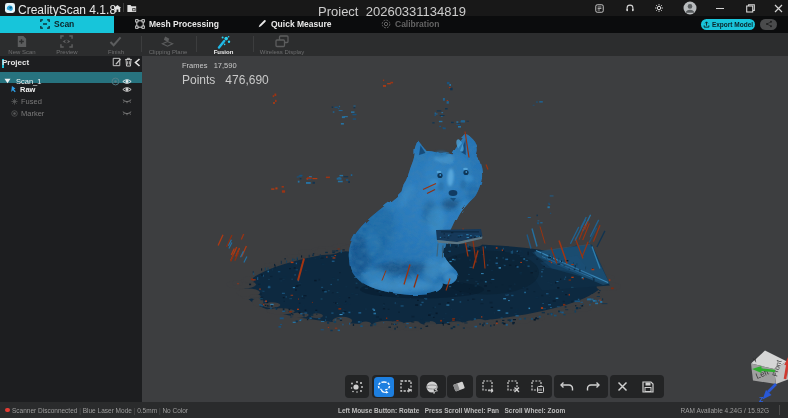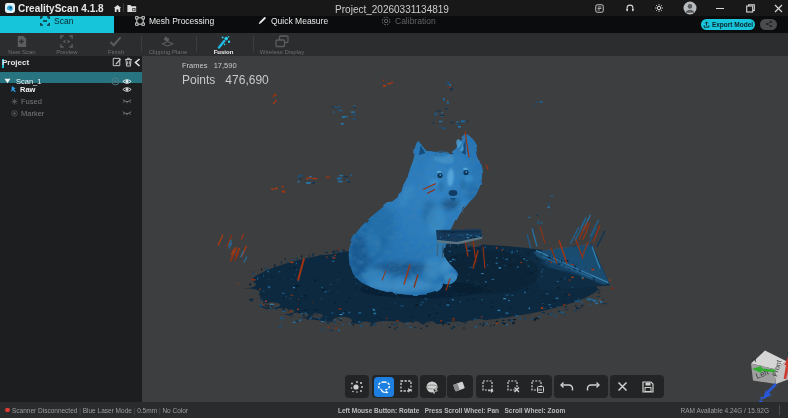--- a/index.html
+++ b/index.html
@@ -3,22 +3,22 @@
 <style>
 * { margin:0; padding:0; box-sizing:border-box; }
 html,body { width:788px; height:418px; overflow:hidden; background:#3d3e40; font-family:"Liberation Sans",sans-serif; }
 .abs { position:absolute; }
 #titlebar { left:0; top:0; width:788px; height:16px; background:#181818; }
 #tabbar { left:0; top:16px; width:788px; height:16.5px; background:#0b0c0d; }
 #toolbar { left:0; top:32.5px; width:788px; height:23px; background:#2c2d2e; }
 #sidebar { left:0; top:55.5px; width:142px; height:346.5px; background:#1d1e20; }
 #viewport { left:142px; top:55.5px; width:646px; height:357px; background:#3d3e40; overflow:hidden;margin-left:32px; }
 #statusbar { left:0; top:402px; width:788px; height:16px; background:#2a2b2c; }
-.ttxt { color:#e8e8e8; font-size:10px; font-weight:bold; }
-.tab { position:absolute; top:0; height:16.5px; display:flex; align-items:flex-start; font-size:8.5px; font-weight:normal; color:#e8e8e8; white-space:nowrap; }
+.ttxt { color:#e8e8e8; font-size:12px; font-weight:normal; }
+.tab { position:absolute; top:0; height:16.5px; display:flex; align-items:center; font-size:8.5px; font-weight:bold; color:#e8e8e8; white-space:nowrap; }
 .tlabel { position:absolute; font-size:6px; color:#6e6f70; text-align:center; width:60px; white-space:nowrap; }
 .row { position:absolute; left:0; width:142px; height:12px; font-size:7.5px; color:#7a7a7a; display:flex; align-items:center; }
 svg { display:block; }
 </style></head>
 <body>
 
 <div class="abs" id="titlebar">
   <svg class="abs" style="left:5px;top:3px" width="10" height="10" viewBox="0 0 10 10">
     <rect width="10" height="10" rx="2.4" fill="#e8f6fb"></rect>
     <path d="M2 6.5 A3 3 0 1 1 7.8 5.4 A2.1 2.1 0 0 1 5.2 7.8 Z" fill="#2fa8dc"></path>
@@ -27,21 +27,21 @@
   <div class="abs ttxt" style="left:18px;top:3px;">CrealityScan 4.1.8</div>
   <svg class="abs" style="left:113px;top:3.5px" width="9" height="9" viewBox="0 0 12 12">
       <path d="M6 1.2 L11 5.4 L9.6 5.4 L9.6 10.8 L7.2 10.8 L7.2 7.2 L4.8 7.2 L4.8 10.8 L2.4 10.8 L2.4 5.4 L1 5.4 Z" fill="#e0e0e0"></path>
     </svg>
   <div class="abs" style="left:122.5px;top:3px;width:1px;height:9px;background:#3a3a3a"></div>
   <svg class="abs" style="left:127px;top:3.5px" width="10" height="9" viewBox="0 0 13 11">
       <path d="M0.5 1 h4 l1.4 1.6 h6 v7.4 h-11.4 Z" fill="#e0e0e0"></path>
       <rect x="7" y="5" width="4" height="4" fill="#181818"></rect>
       <rect x="8" y="5.8" width="2" height="2.4" fill="#e0e0e0"></rect>
     </svg>
-  <div class="abs" style="left:0;top:4px;width:784px;text-align:center;font-size:10px;color:#cccccc;pointer-events:none">Project_20260331134819</div>
+  <div class="abs" style="left:0;top:4px;width:784px;text-align:center;font-size:13px;color:#cccccc;pointer-events:none">Project_20260331134819</div>
   <svg class="abs" style="left:595px;top:3.5px" width="9" height="9" viewBox="0 0 12 12">
       <rect x="1" y="1" width="10" height="10" rx="2" fill="none" stroke="#d5d5d5" stroke-width="1.2"></rect>
       <path d="M3.5 4 h5 M3.5 6 h5 M3.5 8 h3" stroke="#d5d5d5" stroke-width="1"></path>
     </svg>
   <svg class="abs" style="left:625px;top:3px" width="10" height="10" viewBox="0 0 12 12">
       <path d="M2.5 8 v-2 a3.5 3.5 0 0 1 7 0 v2" fill="none" stroke="#d5d5d5" stroke-width="1.3"></path>
       <rect x="1.6" y="7" width="2" height="3" rx="1" fill="#d5d5d5"></rect>
       <rect x="8.4" y="7" width="2" height="3" rx="1" fill="#d5d5d5"></rect>
     </svg>
   <svg class="abs" style="left:654px;top:3px" width="10" height="10" viewBox="0 0 12 12">

